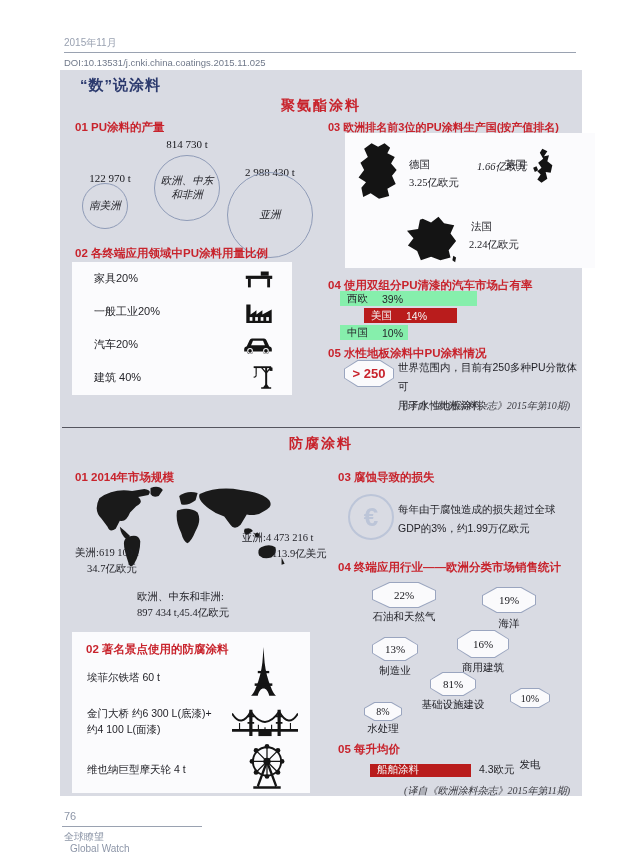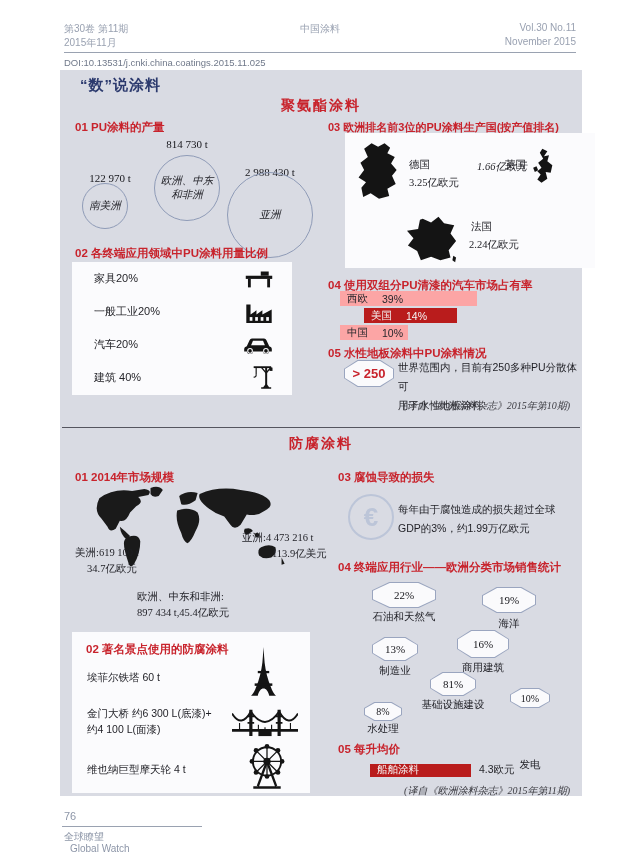--- a/index.html
+++ b/index.html
@@ -21,21 +21,21 @@
   .h{position:absolute;color:#c8232c;font-weight:bold;font-size:11.5px;white-space:nowrap;}
   .h.small{font-size:11px;}
   .txt{position:absolute;font-size:10.5px;line-height:1.5;color:#1e1e24;}
   .val{position:absolute;font-size:11px;text-align:center;color:#17171c;}
   .circle{position:absolute;border:1px solid #8f9bb7;border-radius:50%;display:flex;flex-direction:column;
           align-items:center;justify-content:center;font-family:"Liberation Serif","DejaVu Serif",serif;
           font-style:italic;font-size:10.5px;color:#1e1e24;text-align:center;line-height:1.35;box-sizing:border-box;}
   .wbox{position:absolute;background:#fbfbfd;}
   .s02row{display:flex;align-items:center;justify-content:space-between;height:33px;padding:0 18px 0 22px;font-size:11px;}
   .bar-row{position:absolute;display:flex;align-items:center;gap:8px;font-size:10.5px;white-space:nowrap;}
-  .bar{display:flex;align-items:center;height:15px;background:#fca5a5;padding:0 7px;box-sizing:border-box;overflow:hidden;}
+  .bar{display:flex;align-items:center;height:15px;background:#86efac;padding:0 7px;box-sizing:border-box;overflow:hidden;}
   .bar.dark{background:#b91c1c;color:#f4f4f4;margin-left:24px;}
   .bar .lbl{margin-right:14px;}
   .bar.short{height:13px;}
   .oct{position:absolute;background:#9aa5bf;padding:1px;box-sizing:border-box;
        clip-path:polygon(27% 0,73% 0,100% 32%,100% 68%,73% 100%,27% 100%,0 68%,0 32%);}
   .oct-in{width:100%;height:100%;background:#fafafc;display:flex;align-items:center;justify-content:center;
        clip-path:polygon(27% 0,73% 0,100% 32%,100% 68%,73% 100%,27% 100%,0 68%,0 32%);
        font-family:"Liberation Serif","DejaVu Serif",serif;font-size:11px;color:#17171c;}
   .badge .oct-in{color:#c8232c;font-weight:bold;font-size:13px;font-family:"Liberation Sans","DejaVu Sans",sans-serif;}
   .oct-lbl{position:absolute;font-size:10.5px;text-align:center;color:#1e1e24;}
@@ -46,28 +46,22 @@
   .ftr{position:absolute;font-size:10px;color:#8d96a8;}
   .ftr-line{position:absolute;left:62px;width:140px;border-top:1px solid #9aa2b1;}
   .pg-num{position:absolute;left:64px;top:810px;font-size:11px;color:#8d96a8;}
   svg{display:block;}
 </style>
 </head>
 <body>
 
 <div class="page">
 
-  <div class="hdr-row" style="top:22px;">
-    <span>第30卷 第11期</span>
-    <span class="hdr-c">中国涂料</span>
-    <span class="hdr-r">Vol.30 No.11</span>
-  </div>
   <div class="hdr-row" style="top:36px;">
     <span>2015年11月</span>
-    <span class="hdr-r">November 2015</span>
   </div>
   <div class="hdr-line" style="top:52px;"></div>
   <div class="doi">DOI:10.13531/j.cnki.china.coatings.2015.11.025</div>
 
   <div class="panel">
 
     <div class="doc-title">“数”说涂料</div>
     <div class="sec-title" style="top:27px;">聚氨酯涂料</div>
 
     <div class="h" style="left:15px;top:50px;">01  PU涂料的产量</div>

